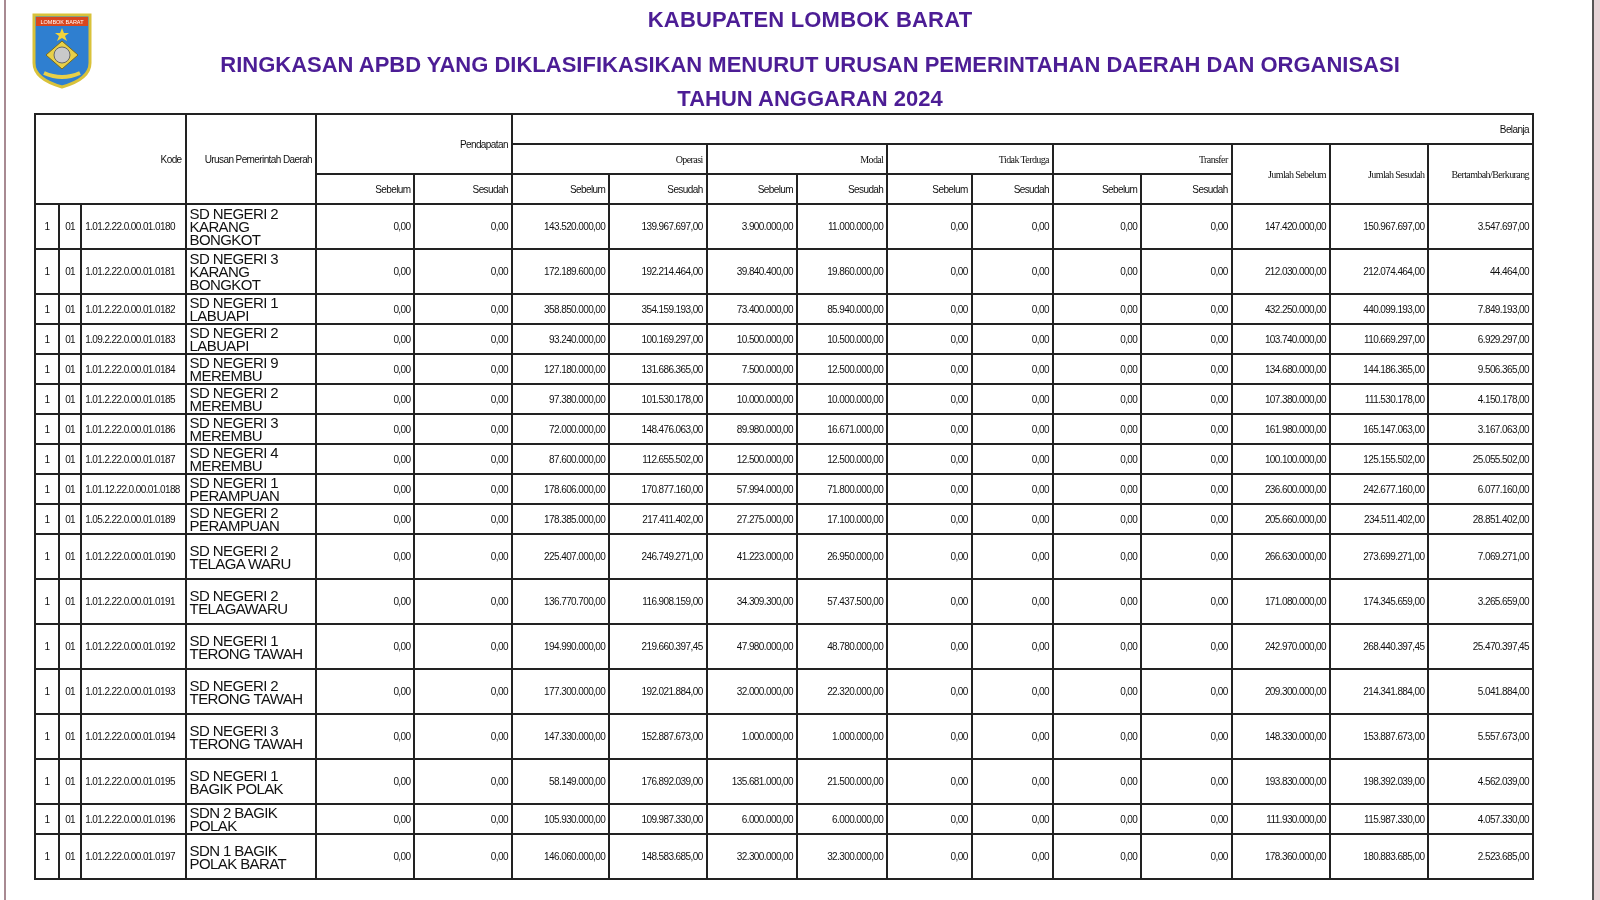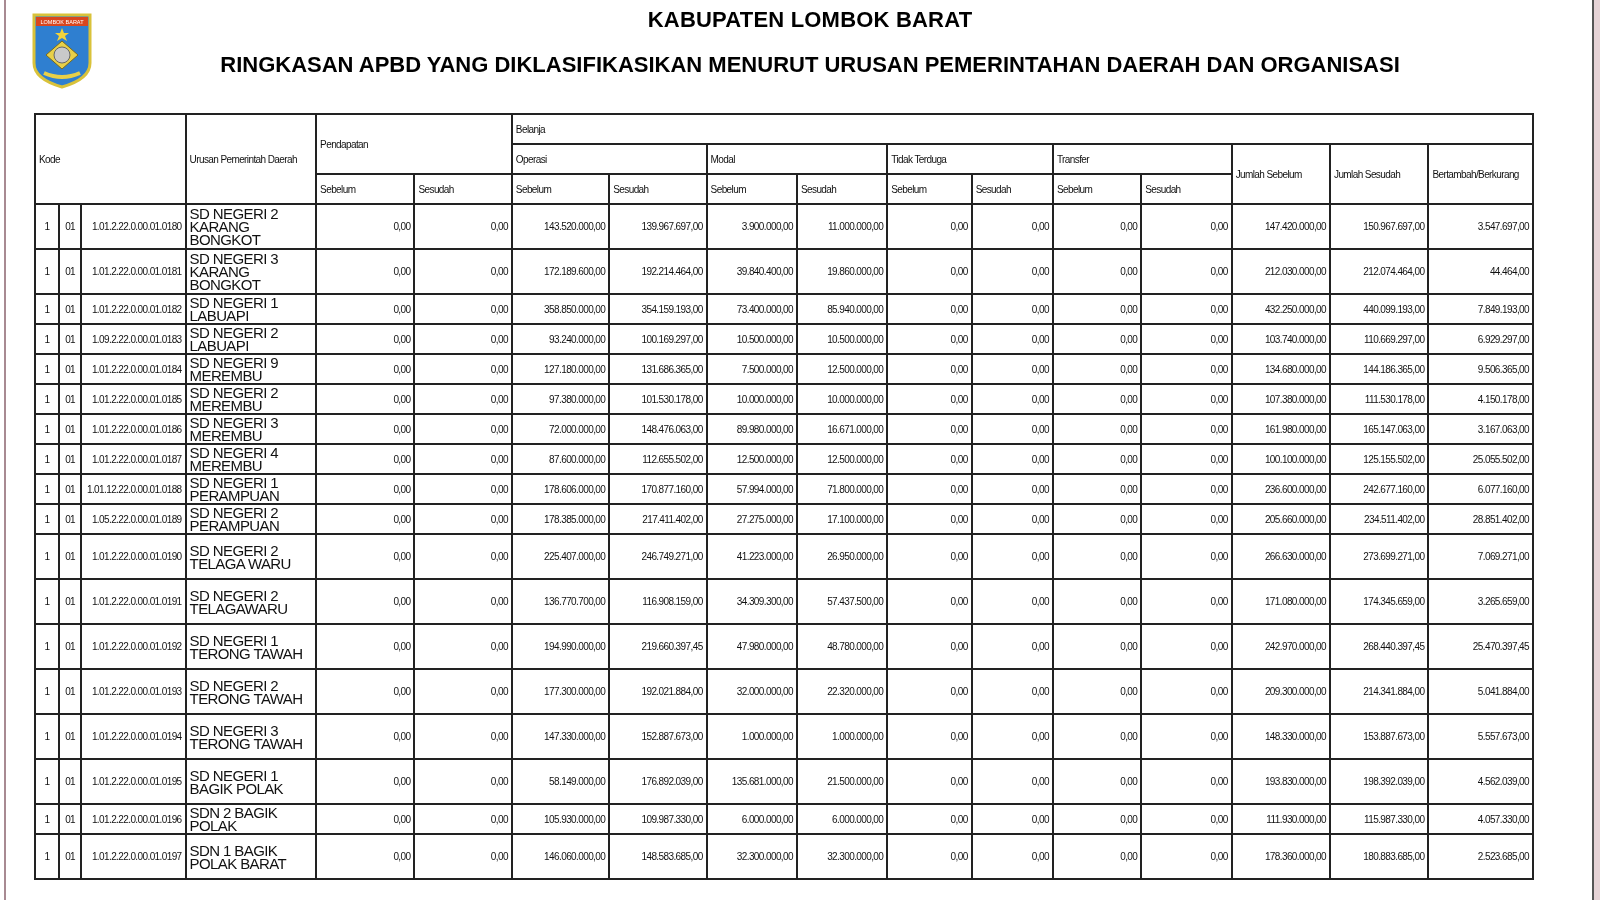--- a/index.html
+++ b/index.html
@@ -7,38 +7,38 @@
     width:1600px; height:900px; overflow:hidden; background:#ffffff;
     font-family:"Liberation Sans", sans-serif; color:#111;
     position:relative;
   }
   .edge-left { position:absolute; left:4px; top:0; width:2px; height:900px; background:#a88a92; }
   .edge-right-dark { position:absolute; left:1592px; top:0; width:2px; height:900px; background:#555; }
   .edge-right-pink { position:absolute; left:1594px; top:0; width:6px; height:900px; background:#e6d3d6; }
 
   .logo { position:absolute; left:32px; top:13px; width:60px; height:76px; }
 
-  .titles { position:absolute; left:100px; top:4px; width:1420px; text-align:center; font-weight:bold; color:#000000; }
+  .titles { position:absolute; left:100px; top:4px; width:1420px; text-align:center; font-weight:bold; color:#4c1d95; }
   .titles .t1 { font-size:22px; line-height:32px; letter-spacing:0.2px; }
   .titles .t2 { font-size:22px; line-height:34px;margin-top:12px; }
   .titles .t3 { font-size:22px; line-height:34px; }
 
   table.apbd {
     position:absolute; left:34px; top:113px; width:1500px;
     border-collapse:collapse; table-layout:fixed;
     font-size:10px; letter-spacing:-0.6px;
   }
   table.apbd th, table.apbd td { border:2px solid #222; padding:0 3px; overflow:hidden; }
-  table.apbd th { font-weight:normal; text-align:left; font-size:10px; background:#fff; }
+  table.apbd th { font-weight:normal; text-align:right; font-size:10px; background:#fff; }
   table.apbd thead tr.h1 th { height:28px; }
-  table.apbd thead tr.h2 th { height:28px; }
+  table.apbd thead tr.h2 th { height:28px;font-family:Liberation Serif, serif; }
   table.apbd thead tr.h3 th { height:28px; }
   table.apbd td.num { text-align:right; white-space:nowrap; }
   table.apbd td.c { text-align:center; }
-  table.apbd td.l { text-align:right; }
+  table.apbd td.l { text-align:left; }
   table.apbd td.name { text-align:left; line-height:13px; font-size:15px; }
   table.apbd tbody tr { height:30px; }
   table.apbd tbody tr.tall { height:45px; }
 </style>
 </head>
 <body>
 
 <div class="edge-left"></div>
 <div class="edge-right-dark"></div>
 <div class="edge-right-pink"></div>
@@ -51,20 +51,21 @@
     <polygon points="30,15 32,20 37,20 33,23 35,28 30,25 25,28 27,23 23,20 28,20" fill="#f2d33a"></polygon>
     <polygon points="30,28 46,42 30,56 14,42" fill="#e8d048" stroke="#7a6a1a" stroke-width="1"></polygon>
     <circle cx="30" cy="42" r="8" fill="#c9c9c9" stroke="#666" stroke-width="1"></circle>
     <path d="M12 60 Q30 68 48 60" stroke="#e8d048" stroke-width="4" fill="none"></path>
   </svg>
 </div>
 
 <div class="titles">
   <div class="t1">KABUPATEN LOMBOK BARAT</div>
   <div class="t2">RINGKASAN APBD YANG DIKLASIFIKASIKAN MENURUT URUSAN PEMERINTAHAN DAERAH DAN ORGANISASI</div>
+  <div class="t3">TAHUN ANGGARAN 2024</div>
 </div>
 
 <table class="apbd">
   <colgroup>
     <col style="width:24px">
       <col style="width:22px">
       <col style="width:104px">
       <col style="width:130px">
     <col style="width:98px">
       <col style="width:97px">

